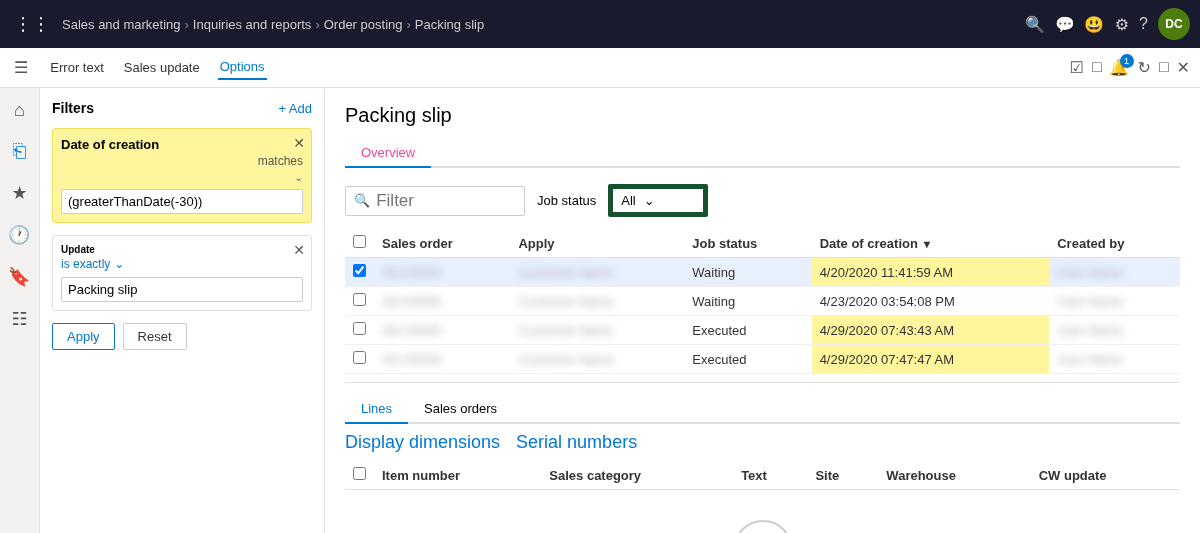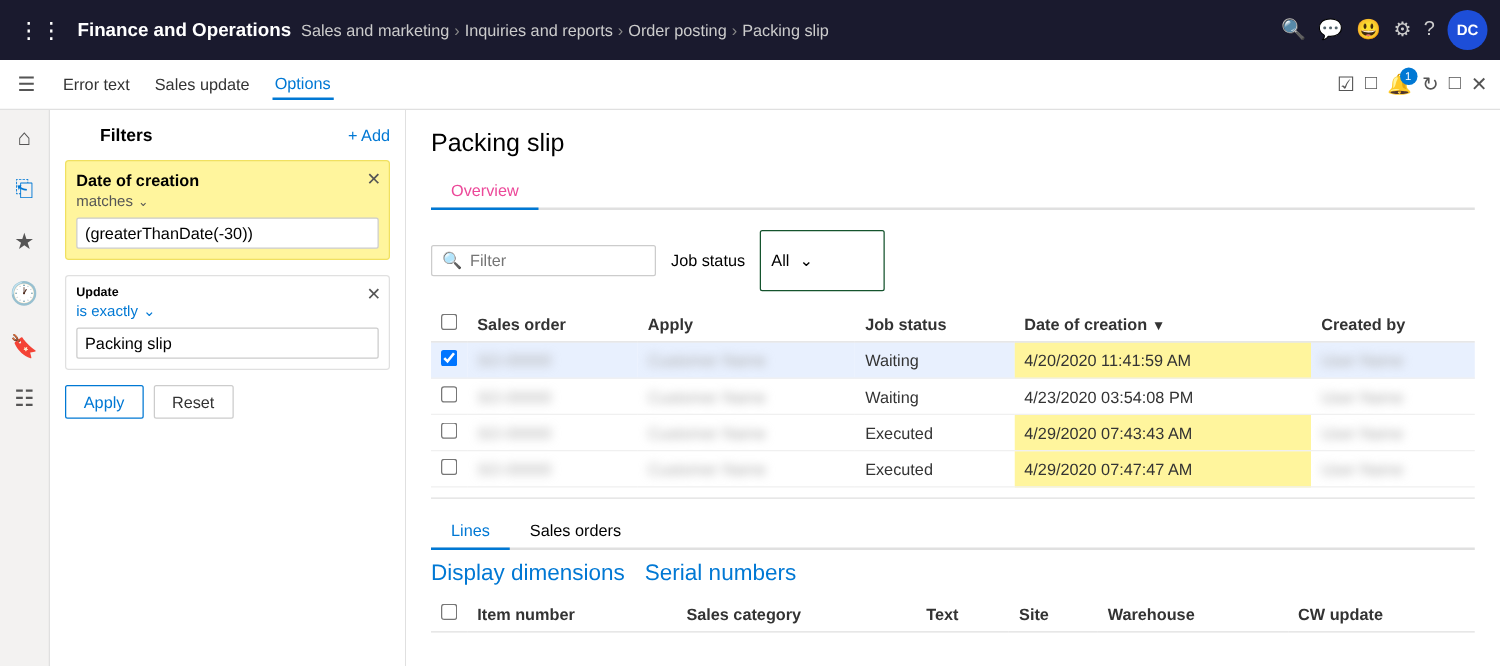--- a/index.html
+++ b/index.html
@@ -9,21 +9,21 @@
     .top-nav {
       display: flex; align-items: center; background: #1a1a2e; color: white;
       height: 48px; padding: 0 10px; gap: 8px;
     }
     .top-nav-grid { color: white; font-size: 18px; cursor: pointer; padding: 4px; }
     .top-nav-title { font-weight: 600; font-size: 15px; flex: 0 0 auto; }
     .breadcrumb { display: flex; align-items: flex-end; gap: 4px; font-size: 13px; color: #ccc; }
     .breadcrumb-sep { color: #888; }
     .top-nav-icons { display: flex; align-items: center; gap: 10px; margin-left: auto; }
     .top-nav-icon { color: #ccc; font-size: 16px; cursor: pointer; position: relative; }
-    .avatar { background: #1d4ed8; color: white; border-radius: 50%; width: 32px; height: 32px;
+    .avatar { background: #4d7c0f; color: white; border-radius: 50%; width: 32px; height: 32px;
       display: flex; align-items: center; justify-content: center; font-weight: 600; font-size: 12px; }
     .badge { position: absolute; top: -4px; right: -4px; background: #0078d4; color: white;
       border-radius: 50%; width: 14px; height: 14px; font-size: 9px; display: flex; align-items: center; justify-content: center; }
 
     
     .second-nav {
       display: flex; align-items: center; background: #fff; height: 40px;
       padding: 0 10px; border-bottom: 1px solid #e0e0e0; gap: 16px;
     }
     .second-nav-item { font-size: 13px; color: #333; cursor: pointer; padding: 4px 2px; }
@@ -38,27 +38,27 @@
     .sidebar { width: 40px; background: #f3f2f1; border-right: 1px solid #e0e0e0;
       display: flex; flex-direction: column; align-items: center; padding: 8px 0; gap: 12px; }
     .sidebar-icon { color: #555; font-size: 18px; cursor: pointer; padding: 4px; }
     .sidebar-icon.active { color: #0078d4; }
 
     
     .filters-panel {
       width: 285px; background: #fff; border-right: 1px solid #e0e0e0;
       padding: 12px; overflow-y: auto; flex: 0 0 285px;
     }
-    .filters-header { display: flex; align-items: flex-end; justify-content: space-between; margin-bottom: 12px; margin-left: 28px; }
+    .filters-header { display: flex; align-items: flex-end; justify-content: space-between; margin-bottom: 12px; }
     .filters-title { font-weight: 600; font-size: 14px; }
     .add-btn { display: flex; align-items: center; gap: 4px; color: #0078d4; font-size: 13px; cursor: pointer; }
 
     .filter-group { background: #fff59d; border: 1px solid #f0e060; border-radius: 3px; padding: 8px; margin-bottom: 12px; position: relative; }
     .filter-group-label { font-weight: 600; font-size: 13px; margin-bottom: 2px; }
-    .filter-group-sub { display: flex; align-items: flex-end; gap: 4px; font-size: 12px; color: #555; margin-bottom: 6px; }
+    .filter-group-sub { display: flex; align-items: flex-end; gap: 4px; font-size: 12px; color: #555; margin-bottom: 6px; flex-direction: column; }
     .filter-group-sub .chevron { font-size: 10px; }
     .filter-input { width: 100%; border: 1px solid #ccc; padding: 4px 6px; font-size: 13px; border-radius: 2px; }
     .filter-close { position: absolute; top: 6px; right: 6px; cursor: pointer; color: #555; font-size: 14px; }
 
     .filter-group2 { background: #fff; border: 1px solid #e0e0e0; border-radius: 3px; padding: 8px; margin-bottom: 12px; position: relative; }
     .filter-group2-label { font-weight: 700; font-size: 10px; margin-bottom: 2px; }
     .filter-group2-sub { display: flex; align-items: center; gap: 4px; font-size: 12px; color: #0078d4; margin-bottom: 6px; cursor: pointer; }
 
     .filter-actions { display: flex; gap: 8px; }
     .btn-apply { background: #fff; border: 1px solid #0078d4; color: #0078d4; padding: 0 14px;
@@ -69,22 +69,22 @@
     
     .content-area { flex: 1; background: #fff; overflow-y: auto; padding: 16px 20px; }
     .page-title { font-size: 20px; font-weight: 300; margin-bottom: 12px; }
     .tabs { display: flex; gap: 0; border-bottom: 2px solid #e0e0e0; margin-bottom: 16px; }
     .tab { padding: 6px 16px; font-size: 13px; cursor: pointer; color: #555; }
     .tab.active { color: #ec4899; border-bottom: 2px solid #0078d4; margin-bottom: -2px; }
 
     
     .filter-bar { display: flex; align-items: center; gap: 12px; margin-bottom: 12px; }
     .filter-search { display: flex; align-items: center; border: 1px solid #ccc; padding: 4px 8px; border-radius: 2px; gap: 6px; width: 180px; }
-    .filter-search input { border: none; outline: none; font-size: 13px; width: 100%; }
-    .job-status-select { display: flex; align-items: center; border: 1px solid #14532d; padding: 16px 8px;
+    .filter-search input { border: none; outline: none; font-size: 17px; width: 100%; }
+    .job-status-select { display: flex; align-items: center; border: 5px solid #14532d; padding: 4px 8px;
       border-radius: 2px; gap: 8px; min-width: 100px; cursor: pointer; }
 
     
     .data-table { width: 100%; border-collapse: collapse; font-size: 13px; }
     .data-table th { text-align: left; padding: 6px 8px; font-weight: 600; border-bottom: 1px solid #e0e0e0; color: #333; white-space: nowrap; }
     .data-table td { padding: 6px 8px; border-bottom: 1px solid #f0f0f0; color: #333; }
     .data-table tr.selected { background: #e8f0fe; }
     .check-col { width: 24px; }
     .date-highlight { background: #fff59d; }
 
@@ -108,21 +108,20 @@
 
     
     .empty-state { display: flex; flex-direction: column; align-items: center; justify-content: center; padding: 30px; }
     .empty-icon { width: 60px; height: 60px; border-radius: 50%; border: 2px solid #ccc; display: flex; align-items: center; justify-content: center; margin-bottom: 10px; }
   </style>
 </head>
 <body>
 
 <div class="top-nav">
   <span class="top-nav-grid">⋮⋮</span>
-  <span class="top-nav-title">Finance and Operations</span>
   <div class="breadcrumb">
     <span>Sales and marketing</span>
     <span class="breadcrumb-sep">›</span>
     <span>Inquiries and reports</span>
     <span class="breadcrumb-sep">›</span>
     <span>Order posting</span>
     <span class="breadcrumb-sep">›</span>
     <span>Packing slip</span>
   </div>
   <div class="top-nav-icons">

